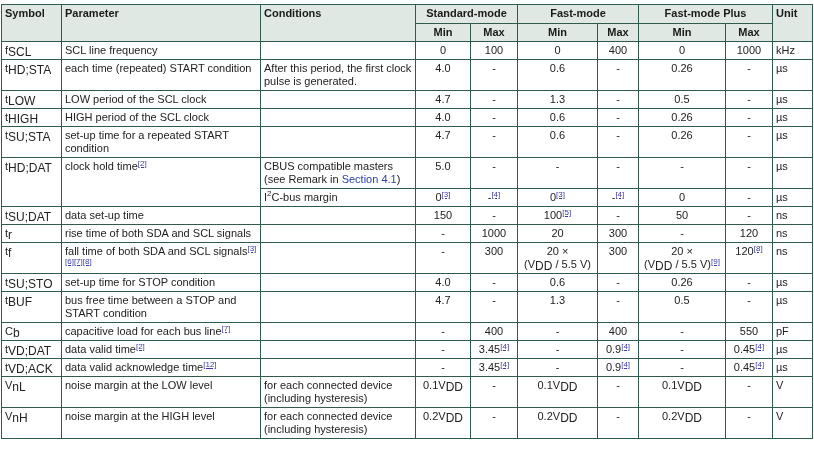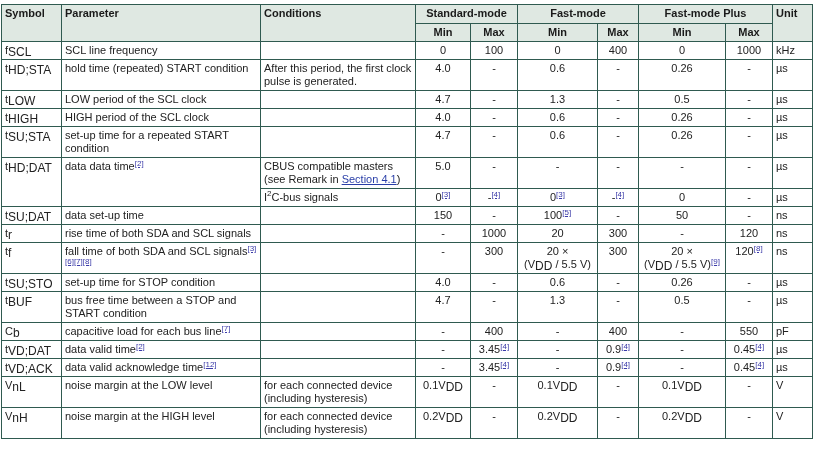--- a/index.html
+++ b/index.html
@@ -21,21 +21,21 @@
       background:#dfe8e2;
       font-weight:bold;
       color:#1a1a1a;
     }
     table.spec th.left { text-align:left; }
     td.num { text-align:center; }
     td.sym { white-space:nowrap; }
     sub { font-size:12px; vertical-align:-2px; line-height:0; }
     sup { font-size:8px; line-height:0; }
     a.ref { color:#3a3aa8; text-decoration:underline; font-size:8px; vertical-align:4px; line-height:0; }
-    a.link { color:#2a3fa8; text-decoration:underline; }
+    a.link { color:#2a3fa8; }
   </style>
 </head>
 <body>
 
 <table class="spec">
   <colgroup>
     <col style="width:60px">
       <col style="width:199px">
       <col style="width:155px">
     <col style="width:55px">
@@ -75,21 +75,21 @@
       <td class="num">100</td>
       <td class="num">0</td>
       <td class="num">400</td>
       <td class="num">0</td>
       <td class="num">1000</td>
       <td>kHz</td>
     </tr>
 
     <tr>
       <td class="sym"><span>t</span><sub>HD;STA</sub></td>
-      <td>hold time (repeated) START condition</td>
+      <td>each time (repeated) START condition</td>
       <td>After this period, the first clock pulse is generated.</td>
       <td class="num">4.0</td>
       <td class="num">-</td>
       <td class="num">0.6</td>
       <td class="num">-</td>
       <td class="num">0.26</td>
       <td class="num">-</td>
       <td>µs</td>
     </tr>
 
@@ -127,32 +127,32 @@
       <td class="num">-</td>
       <td class="num">0.6</td>
       <td class="num">-</td>
       <td class="num">0.26</td>
       <td class="num">-</td>
       <td>µs</td>
     </tr>
 
     <tr>
       <td class="sym" rowspan="2"><span>t</span><sub>HD;DAT</sub></td>
-      <td rowspan="2"><span>data data time</span><a class="ref">[2]</a></td>
+      <td rowspan="2"><span>clock hold time</span><a class="ref">[2]</a></td>
       <td><span>CBUS compatible masters (see Remark in </span><a class="link">Section 4.1</a><span>)</span></td>
       <td class="num">5.0</td>
       <td class="num">-</td>
       <td class="num">-</td>
       <td class="num">-</td>
       <td class="num">-</td>
       <td class="num">-</td>
       <td>µs</td>
     </tr>
     <tr>
-      <td><span>I</span><sup>2</sup><span>C-bus signals</span></td>
+      <td><span>I</span><sup>2</sup><span>C-bus margin</span></td>
       <td class="num"><span>0</span><a class="ref">[3]</a></td>
       <td class="num"><span>-</span><a class="ref">[4]</a></td>
       <td class="num"><span>0</span><a class="ref">[3]</a></td>
       <td class="num"><span>-</span><a class="ref">[4]</a></td>
       <td class="num">0</td>
       <td class="num">-</td>
       <td>µs</td>
     </tr>
 
     <tr>

